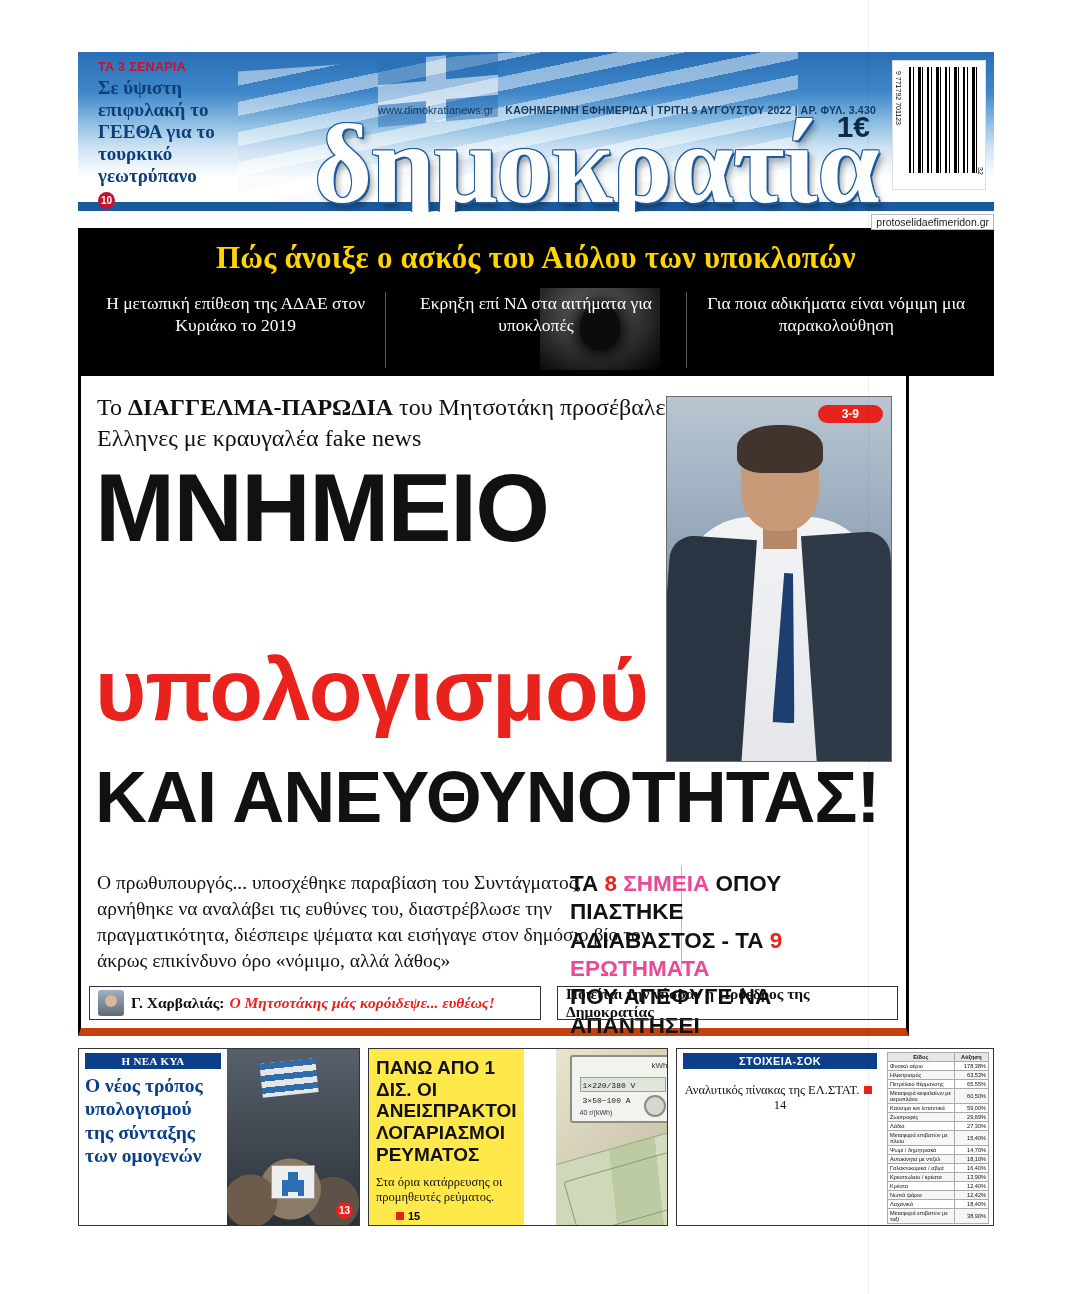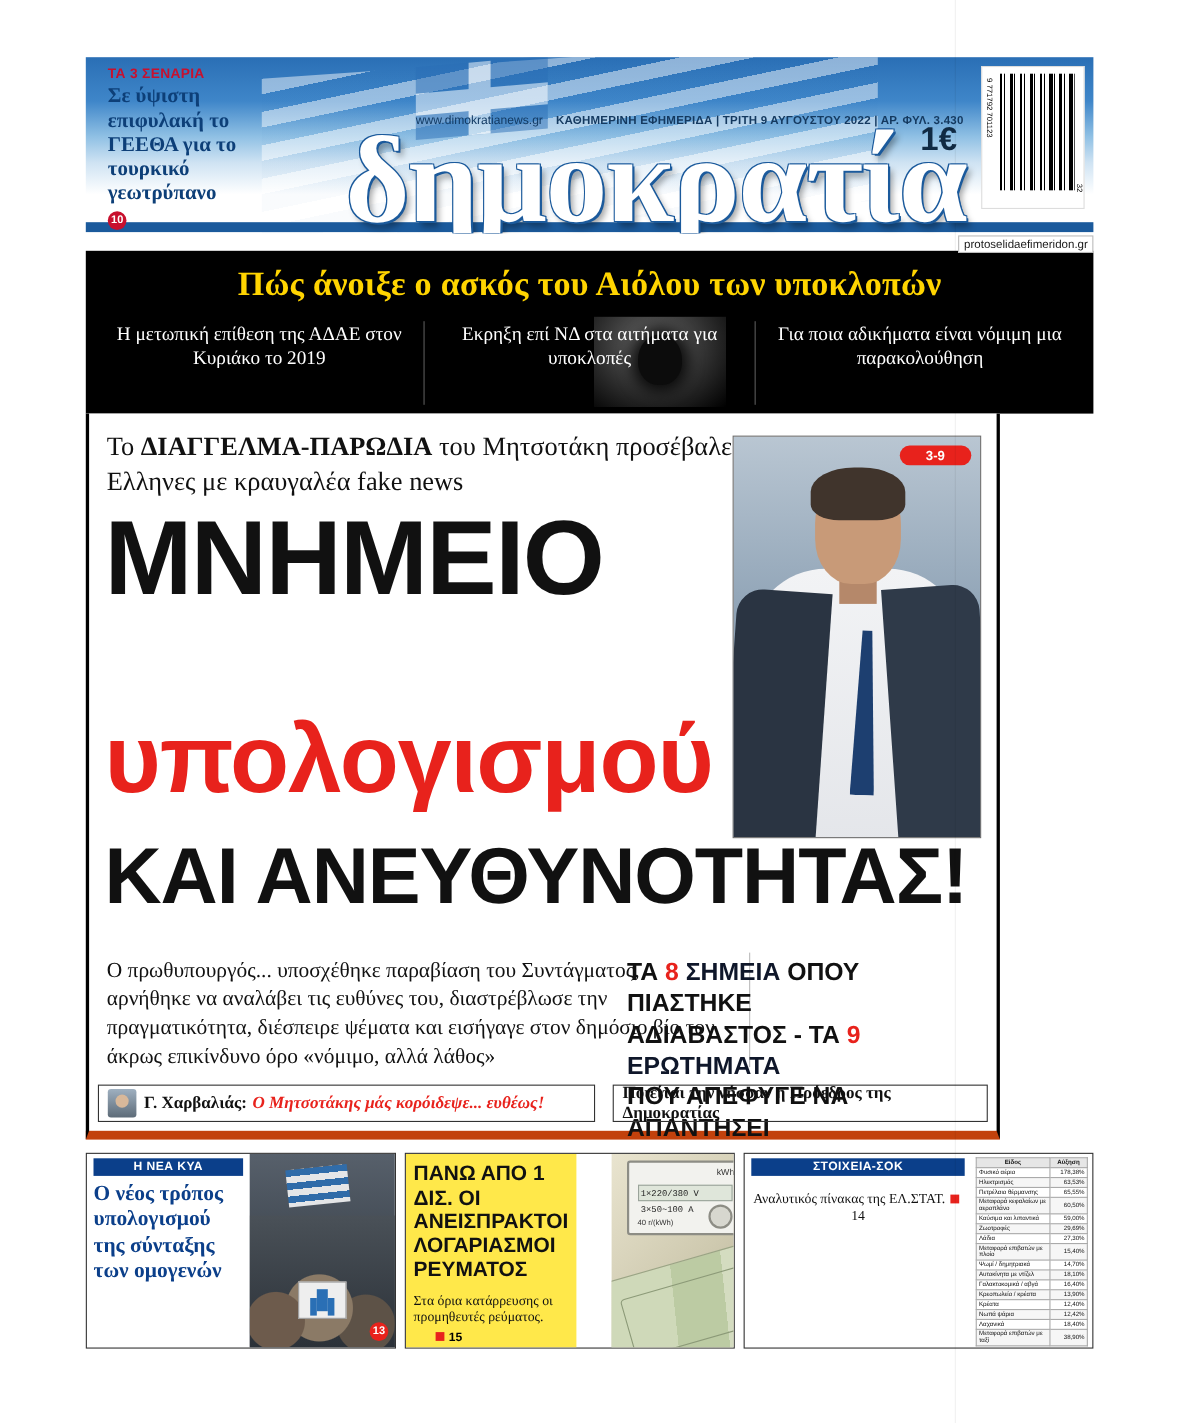--- a/index.html
+++ b/index.html
@@ -317,21 +317,21 @@
     position: absolute;
     right: 16px; top: 494px; width: 320px;
     font-family: "Liberation Sans", sans-serif;
     font-weight: bold;
     font-size: 22.5px;
     line-height: 1.26;
     color: #111;
     text-align: left;
   }
   .rightdeck .num { color: #e8221c; }
-  .rightdeck .red { color: #0f172a; }
+  .rightdeck .red { color: #ec4899; }
   .deck-divider {
     position: absolute;
     left: 600px; top: 490px; width: 1px; height: 104px;
     background: #bbb;
   }
 
   .bottombar {
     position: absolute;
     left: 8px; right: 8px; bottom: 8px; height: 34px;
     display: flex;
@@ -376,21 +376,21 @@
     box-sizing: border-box;
     overflow: hidden;
     background: #fff;
   }
 
   
   .card1 { width: 282px; display: flex; }
   .c1-text { width: 148px; padding: 4px 6px; box-sizing: border-box; }
   .c1-kicker {
     background: #0b3f8a; color: #fff;
-    font-family: Liberation Sans, sans-serif;
+    font-family: Liberation Serif, serif;
     font-weight: bold; font-size: 11px;
     text-align: center; padding: 2px 5px; margin-bottom: 5px;
     letter-spacing: .4px;
   }
   .c1-head {
     font-family: "Liberation Serif", serif;
     font-weight: bold; font-size: 19.5px; line-height: 1.2;
     color: #0b3f8a;
   }
   .c1-photo {

